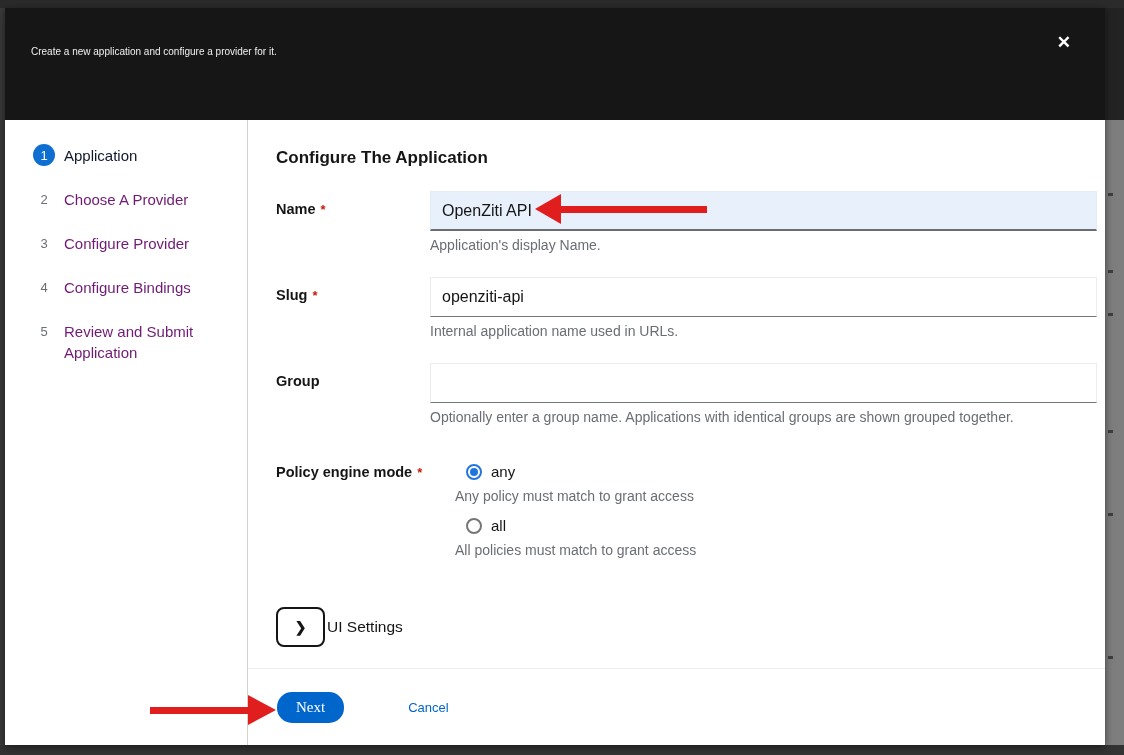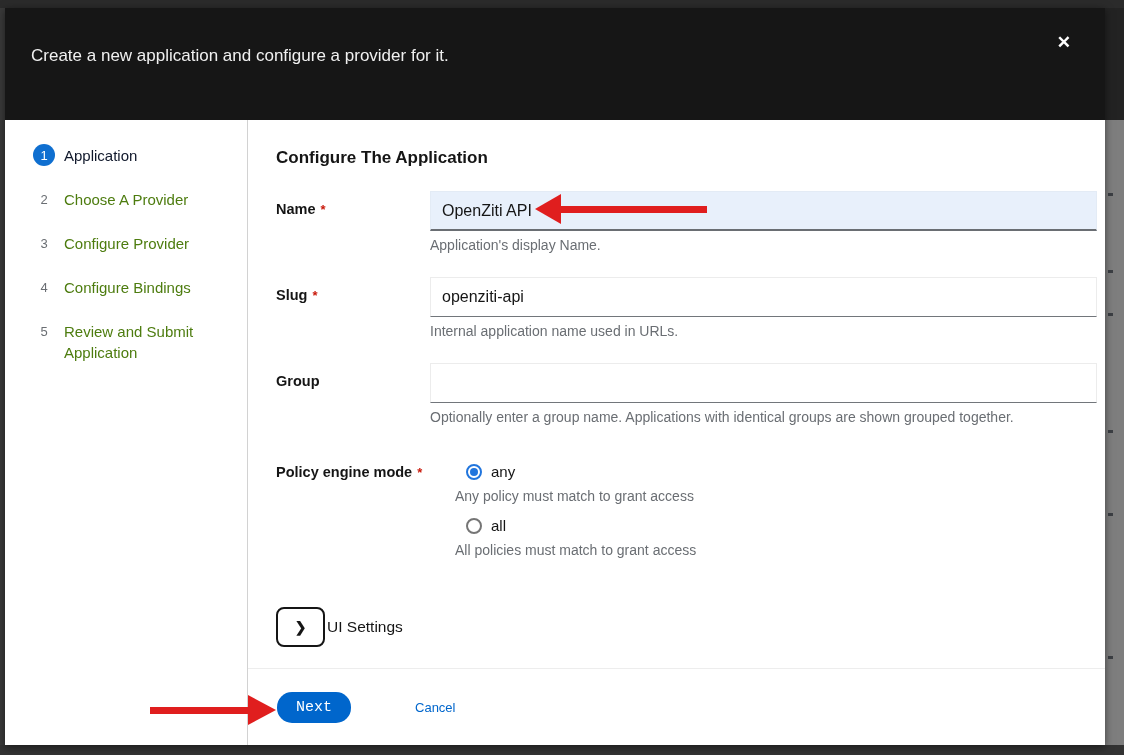--- a/index.html
+++ b/index.html
@@ -26,42 +26,42 @@
     position:absolute; left:5px; top:8px; width:1100px; height:737px;
     background:#ffffff; display:flex; flex-direction:column;
     box-shadow: 0 2px 8px rgba(0,0,0,.5);
   }
 
   .modal-header {
     height:112px; background:#161616; color:#ffffff;
     padding:25px 26px; position:relative; flex:0 0 auto;
   }
   .modal-title { font-size:25px; font-weight:600; letter-spacing:.2px; }
-  .modal-subtitle { margin-top:13px; font-size:17px; color:#f0f0f0; font-weight:400; }
+  .modal-subtitle { margin-top:13px; font-size:10px; color:#f0f0f0; font-weight:400; }
   .close-btn {
     position:absolute; top:22px; right:30px;
     background:none; border:none; color:#ffffff;
     font-size:17px; font-weight:700; cursor:pointer; line-height:1; padding:4px;
   }
 
   .modal-body { flex:1 1 auto; display:flex; min-height:0; }
 
   
   .wizard-nav {
     flex:0 0 243px; border-right:1px solid #d2d2d2;
     padding:24px 12px 0 28px;
   }
   .step { display:flex; align-items:flex-start; margin-bottom:22px; cursor:pointer; }
   .step-num {
     flex:0 0 22px; width:22px; height:22px; border-radius:50%;
     display:flex; align-items:center; justify-content:center;
     font-size:13px; color:#6a6e73; margin-right:9px;
   }
   .step.active .step-num { background:#0f6fd0; color:#ffffff; font-weight:400; }
-  .step-label { font-size:15px; color:#4d7c0f; line-height:21px; padding-top:1px; }
+  .step-label { font-size:15px; color:#701a75; line-height:21px; padding-top:1px; }
   .step.active .step-label { color:#0f172a; }
 
   
   .main-col { flex:1 1 auto; display:flex; flex-direction:column; min-width:0; }
   .content { flex:1 1 auto; padding:28px 8px 0 28px; }
 
   .content-title { font-size:17px; font-weight:600; color:#151515; }
 
   .form-row { display:grid; grid-template-columns:154px 1fr; }
   .row-name   { margin-top:23px; }
@@ -106,21 +106,21 @@
   .expander-label { font-size:15.5px; color:#151515; margin-left:2px; }
 
   
   .footer {
     flex:0 0 77px; border-top:1px solid #ededed;
     display:flex; align-items:center; padding-left:29px;
   }
   .btn-primary {
     background:#0066cc; color:#ffffff; border:none; border-radius:15px;
     font-size:15px; padding:7px 19px; cursor:pointer;
-    font-family:Liberation Mono, monospace;
+    font-family:Liberation Serif, serif;
   }
   .link-cancel {
     margin-left:64px; color:#0066cc; font-size:13px; text-decoration:none; cursor:pointer;
   }
 
   
   .arrow-part { position:absolute; pointer-events:none; }
   .shaft { background:#e01e1e; height:7px; }
   .head-left {
     width:0; height:0;

